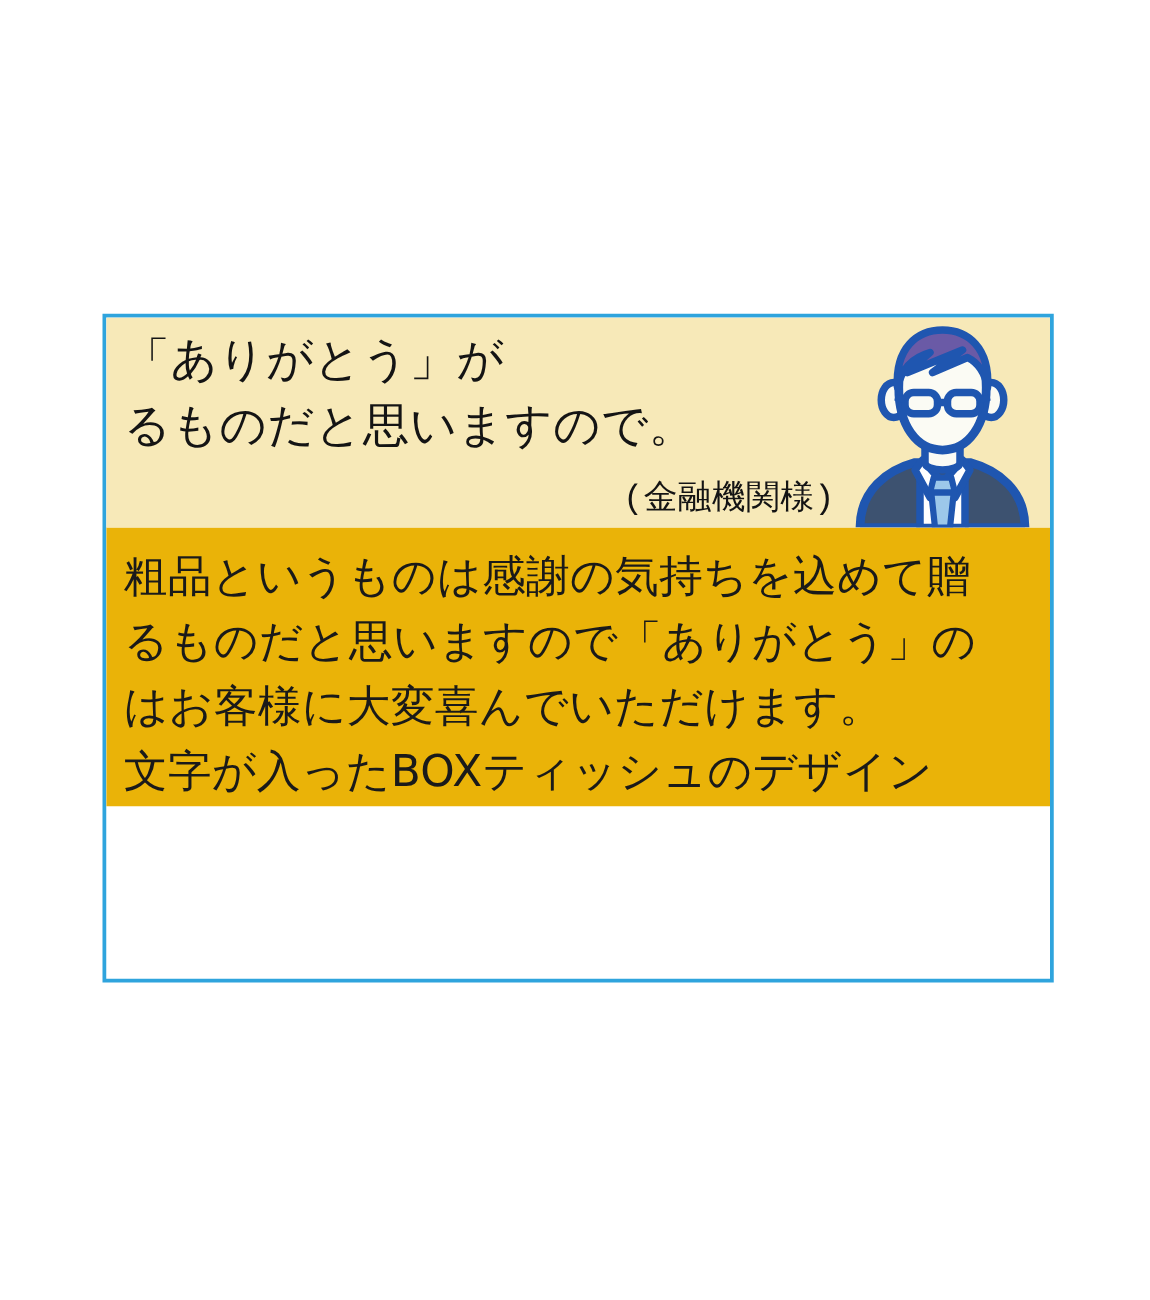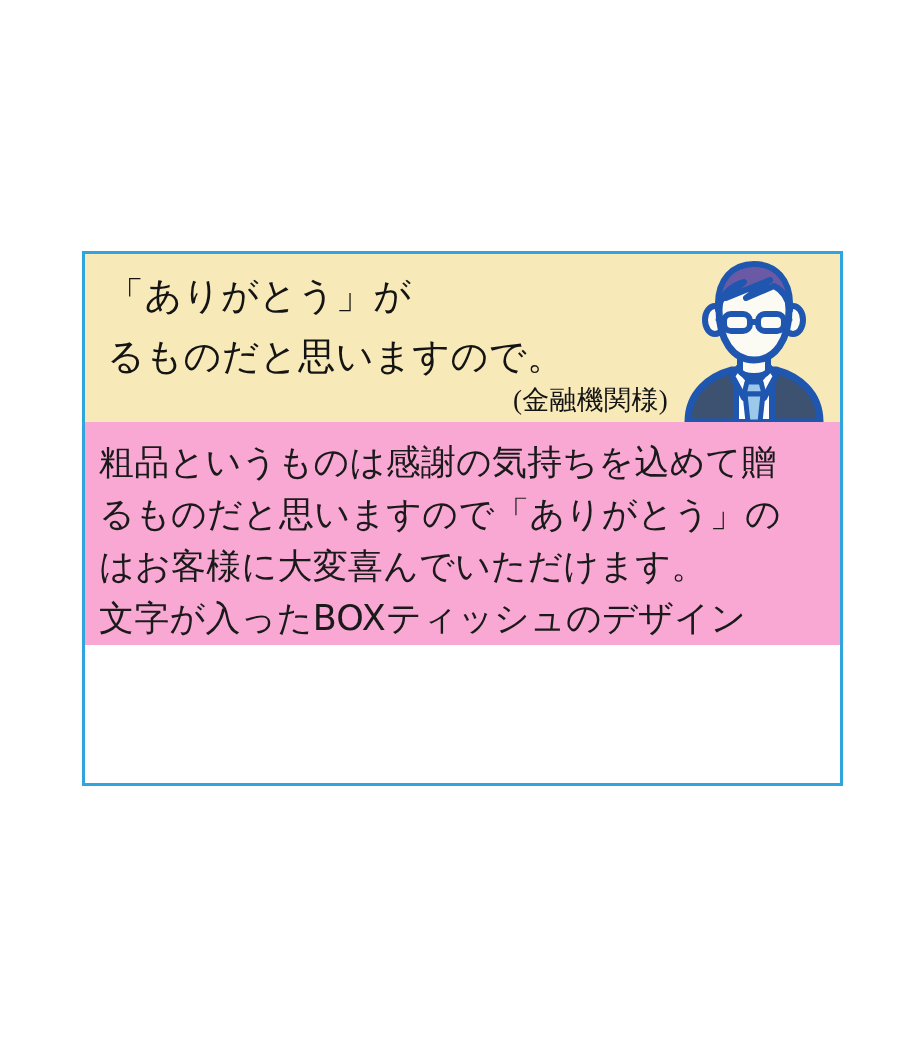--- a/index.html
+++ b/index.html
@@ -38,37 +38,37 @@
   .card-header {
     position: relative;
     height: 168px;
     background: #f7e9b8;
     box-sizing: border-box;
     padding: 8px 0 0 14px;
     overflow: hidden;
   }
 
   .headline {
-    margin: 8px;
+    margin: 0;
     color: #141414;
     font-family: "DejaVu Sans", "Liberation Sans", sans-serif;
     font-weight: 400;
     font-size: 37px;
     line-height: 1.42;
     letter-spacing: 0.4px;
     white-space: nowrap;
   }
 
   .attribution {
     position: absolute;
     right: 172px;
     bottom: 6px;
     margin: 0;
     color: #141414;
-    font-family: Liberation Serif, serif;
+    font-family: Liberation Mono, monospace;
     font-size: 27px;
     line-height: 1.2;
     letter-spacing: 0.3px;
     white-space: nowrap;
   }
 
   
   .avatar {
     position: absolute;
     right: 6px;
@@ -78,21 +78,21 @@
   }
   .avatar svg {
     display: block;
     width: 100%;
     height: 100%;
   }
 
   
   .card-body {
     padding: 14px 20px 0 14px;
-    background: #f9a8d4;
+    background: #eab308;
   }
 
   .body-text {
     margin: 0;
     color: #1a1a1a;
     font-family: "DejaVu Sans", "Liberation Sans", sans-serif;
     font-weight: 400;
     font-size: 35px;
     line-height: 1.49;
     letter-spacing: 0.2px;

